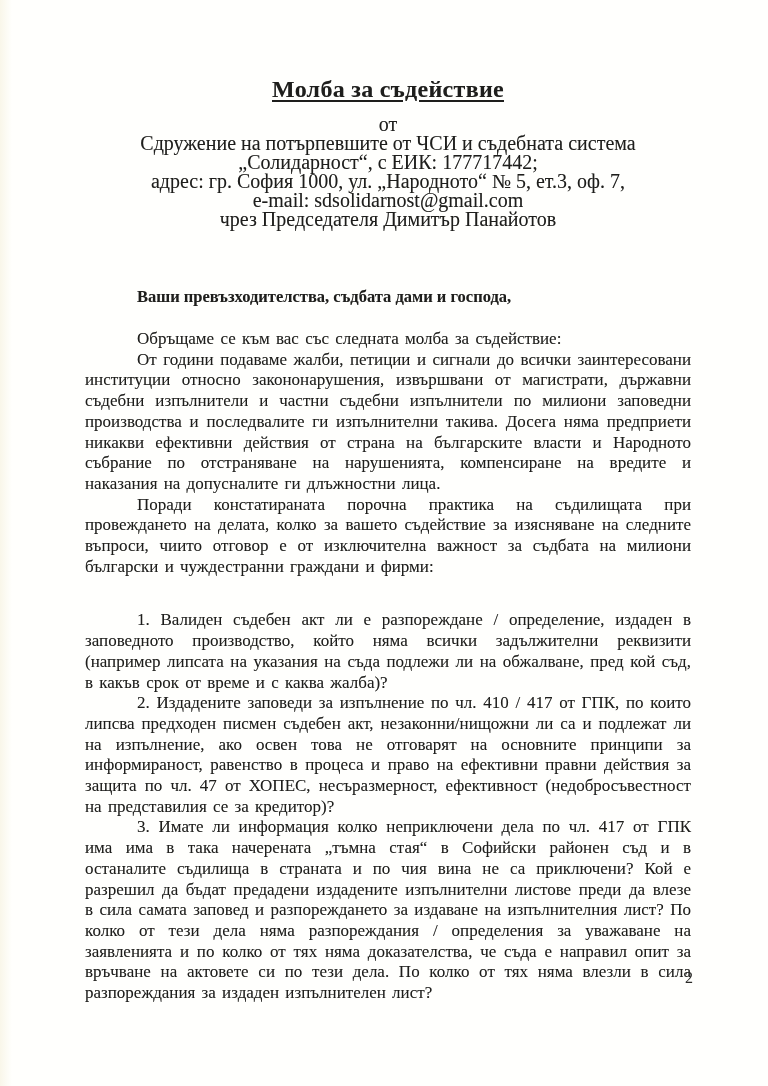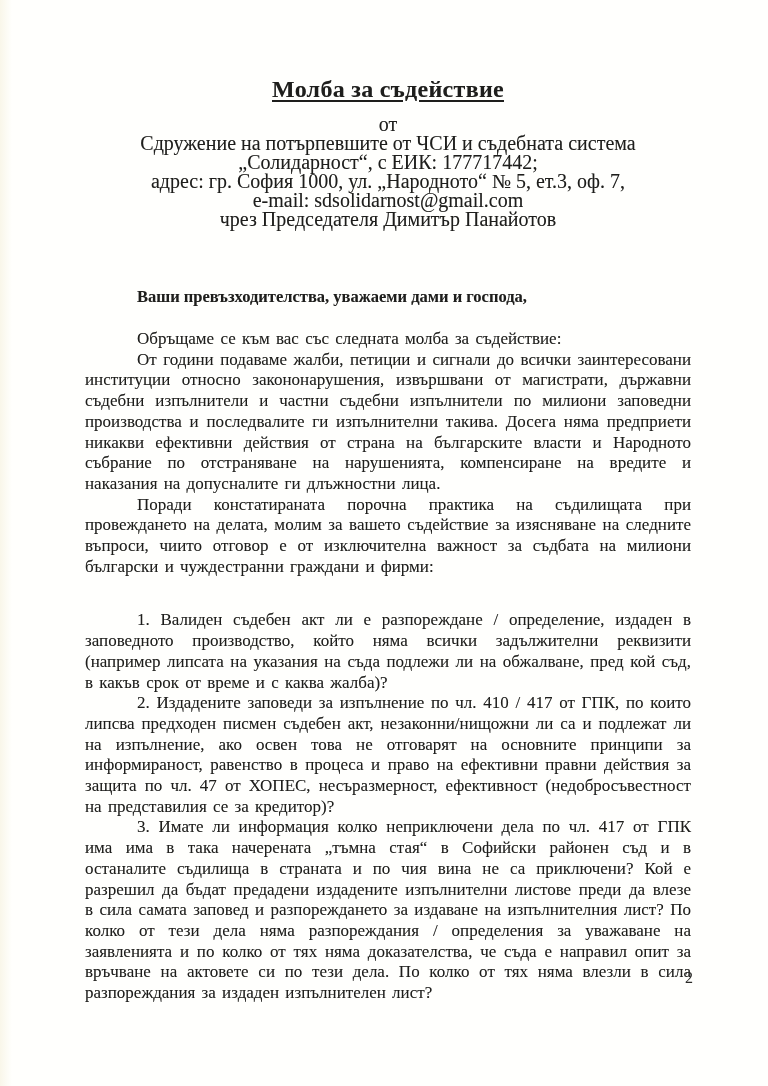--- a/index.html
+++ b/index.html
@@ -94,27 +94,27 @@
     <div class="hdr-line">от</div>
 
     <div class="hdr-line">Сдружение на потърпевшите от ЧСИ и съдебната система „Солидарност“, с ЕИК: 177717442;</div>
 
     <div class="hdr-line">адрес: гр. София 1000, ул. „Народното“ № 5, ет.3, оф. 7,</div>
 
     <div class="hdr-line">e-mail: sdsolidarnost@gmail.com</div>
 
     <div class="hdr-line">чрез Председателя Димитър Панайотов</div>
 
-    <p class="salutation">Ваши превъзходителства, уважаеми дами и господа,</p>
+    <p class="salutation">Ваши превъзходителства, съдбата дами и господа,</p>
 
     <p class="para">Обръщаме се към вас със следната молба за съдействие:</p>
 
     <p class="para">От години подаваме жалби, петиции и сигнали до всички заинтересовани институции относно закононарушения, извършвани от магистрати, държавни съдебни изпълнители и частни съдебни изпълнители по милиони заповедни производства и последвалите ги изпълнителни такива. Досега няма предприети никакви ефективни действия от страна на българските власти и Народното събрание по отстраняване на нарушенията, компенсиране на вредите и наказания на допусналите ги длъжностни лица.</p>
 
-    <p class="para">Поради констатираната порочна практика на съдилищата при провеждането на делата, молим за вашето съдействие за изясняване на следните въпроси, чиито отговор е от изключителна важност за съдбата на милиони български и чуждестранни граждани и фирми:</p>
+    <p class="para">Поради констатираната порочна практика на съдилищата при провеждането на делата, колко за вашето съдействие за изясняване на следните въпроси, чиито отговор е от изключителна важност за съдбата на милиони български и чуждестранни граждани и фирми:</p>
 
     <p class="para q-first">1. Валиден съдебен акт ли е разпореждане / определение, издаден в заповедното производство, който няма всички задължителни реквизити (например липсата на указания на съда подлежи ли на обжалване, пред кой съд, в какъв срок от време и с каква жалба)?</p>
 
     <p class="para">2. Издадените заповеди за изпълнение по чл. 410 / 417 от ГПК, по които липсва предходен писмен съдебен акт, незаконни/нищожни ли са и подлежат ли на изпълнение, ако освен това не отговарят на основните принципи за информираност, равенство в процеса и право на ефективни правни действия за защита по чл. 47 от ХОПЕС, несъразмерност, ефективност (недобросъвестност на представилия се за кредитор)?</p>
 
     <p class="para">3. Имате ли информация колко неприключени дела по чл. 417 от ГПК има има в така начерената „тъмна стая“ в Софийски районен съд и в останалите съдилища в страната и по чия вина не са приключени? Кой е разрешил да бъдат предадени издадените изпълнителни листове преди да влезе в сила самата заповед и разпореждането за издаване на изпълнителния лист? По колко от тези дела няма разпореждания / определения за уважаване на заявленията и по колко от тях няма доказателства, че съда е направил опит за връчване на актовете си по тези дела. По колко от тях няма влезли в сила разпореждания за издаден изпълнителен лист?</p>
 
   </div>
 
   <div class="page-number">2</div>

